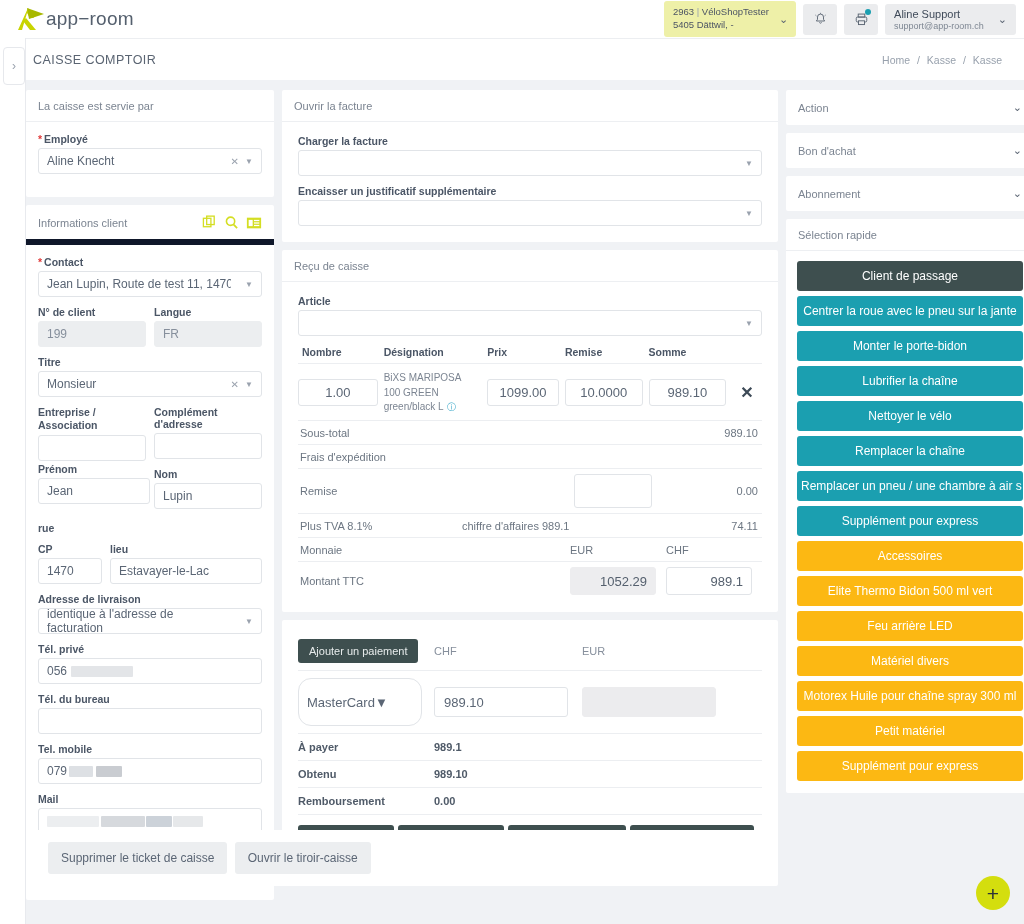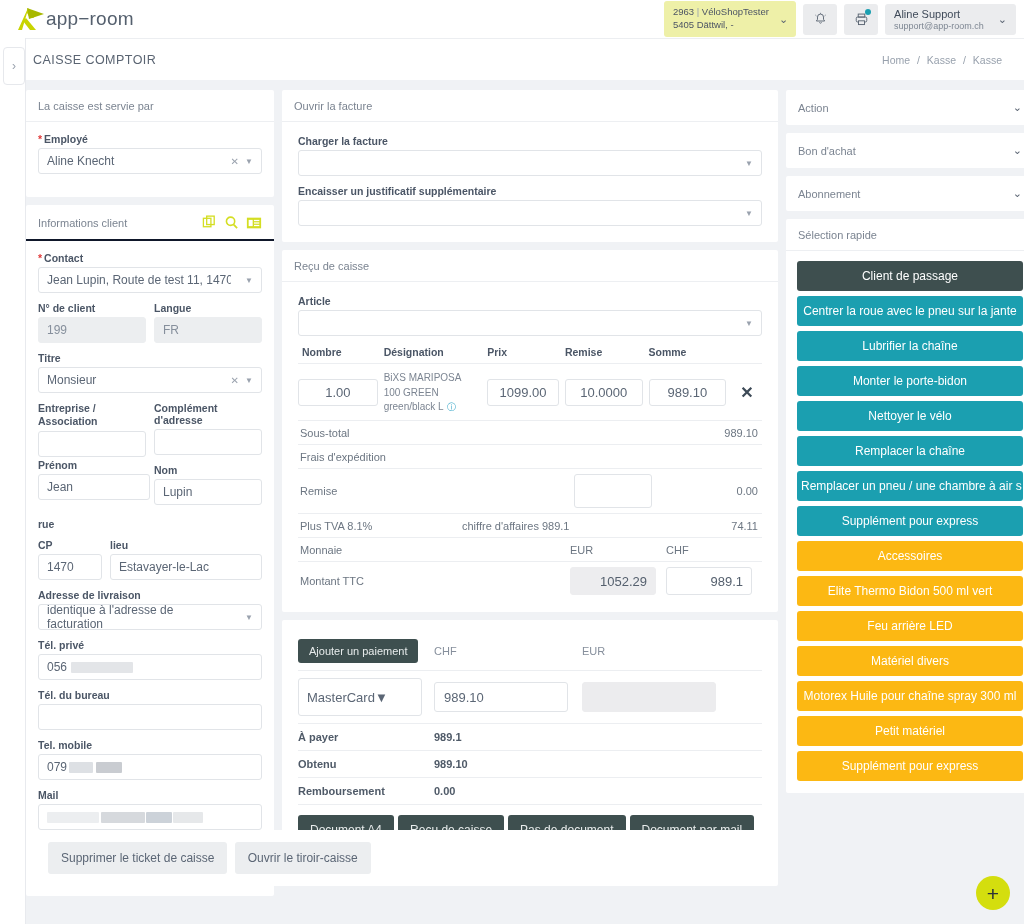--- a/index.html
+++ b/index.html
@@ -85,21 +85,21 @@
   .col-left  { width: 248px; margin-left: 0px; }
   .col-mid   { width: 496px; }
   .col-right { width: 248px; }
 
   .card { background: #fff; border-radius: 2px; margin-bottom: 8px; }
   .card-head {
     padding: 10px 12px 9px 12px; font-size: 11px; color: #7b8491;
     border-bottom: 1px solid #edeff2;
     display: flex; align-items: center; justify-content: space-between;
   }
-  .card-head.accent { border-bottom: 2px solid #0f172a; }
+  .card-head.accent { border-bottom: 6px solid #0f172a; }
   .card-body { padding: 11px 12px 14px 12px; }
 
   .fld { margin-bottom: 9px; }
   .lbl { font-size: 10.5px; font-weight: bold; color: #4b5666; margin-bottom: 3px; display:block; }
   .lbl .req { color: #e03a3a; margin-right: 2px; }
   .inp {
     width: 100%; height: 26px; border: 1px solid #e1e4e8; border-radius: 3px;
     background: #fff; font-size: 12px; color: #5b6675;
     padding: 0 8px; font-family: "Liberation Sans", sans-serif;
     display: flex; align-items: center;
@@ -154,21 +154,21 @@
   .btn-dark {
     background: #3e4f4f; color: #e8ecec; border: none; border-radius: 3px;
     font-size: 11px; padding: 6px 11px; cursor: pointer;
     font-family: "Liberation Sans", sans-serif;
   }
   .pay-row { display: flex; align-items: center; padding: 7px 0; border-bottom: 1px solid #eceef1; }
   .pay-c1 { width: 136px; }
   .pay-c2 { width: 148px; }
   .pay-c3 { width: 140px; }
   .pay-sel {
-    height: 38px; border: 1px solid #e1e4e8; border-radius: 3px; background: #fff;
+    height: 48px; border: 1px solid #e1e4e8; border-radius: 13px; background: #fff;
     display: flex; align-items: center; padding: 0 8px; font-size: 13px; color: #5b6675;
     position: relative; width: 124px;
   }
   .pay-inp {
     height: 30px; border: 1px solid #e1e4e8; border-radius: 3px; background: #fff;
     display: flex; align-items: center; padding: 0 9px; font-size: 13px; color: #5b6675; width: 134px;
   }
   .pay-inp.ro { background: #ececee; border-color: #ececee; }
   .pay-lbl { font-size: 11px; font-weight: bold; color: #4f5a68; }
   .pay-val { font-size: 11px; font-weight: bold; color: #4f5a68; }
@@ -611,22 +611,22 @@
       <div class="collapse-head">
         <span>Abonnement</span>
         <span class="chev">⌄</span>
       </div>
 
       <div class="card">
         <div class="card-head">Sélection rapide</div>
         <div class="card-body" style="padding:10px 11px 12px 11px;">
           <button class="qbtn dark">Client de passage</button>
           <button class="qbtn teal">Centrer la roue avec le pneu sur la jante</button>
+          <button class="qbtn teal">Monter le porte-bidon</button>
           <button class="qbtn teal">Lubrifier la chaîne</button>
-          <button class="qbtn teal">Monter le porte-bidon</button>
           <button class="qbtn teal">Nettoyer le vélo</button>
           <button class="qbtn teal">Remplacer la chaîne</button>
           <button class="qbtn teal">Remplacer un pneu / une chambre à air s</button>
           <button class="qbtn teal">Supplément pour express</button>
           <button class="qbtn amber">Accessoires</button>
           <button class="qbtn amber">Elite Thermo Bidon 500 ml vert</button>
           <button class="qbtn amber">Feu arrière LED</button>
           <button class="qbtn amber">Matériel divers</button>
           <button class="qbtn amber">Motorex Huile pour chaîne spray 300 ml</button>
           <button class="qbtn amber">Petit matériel</button>

